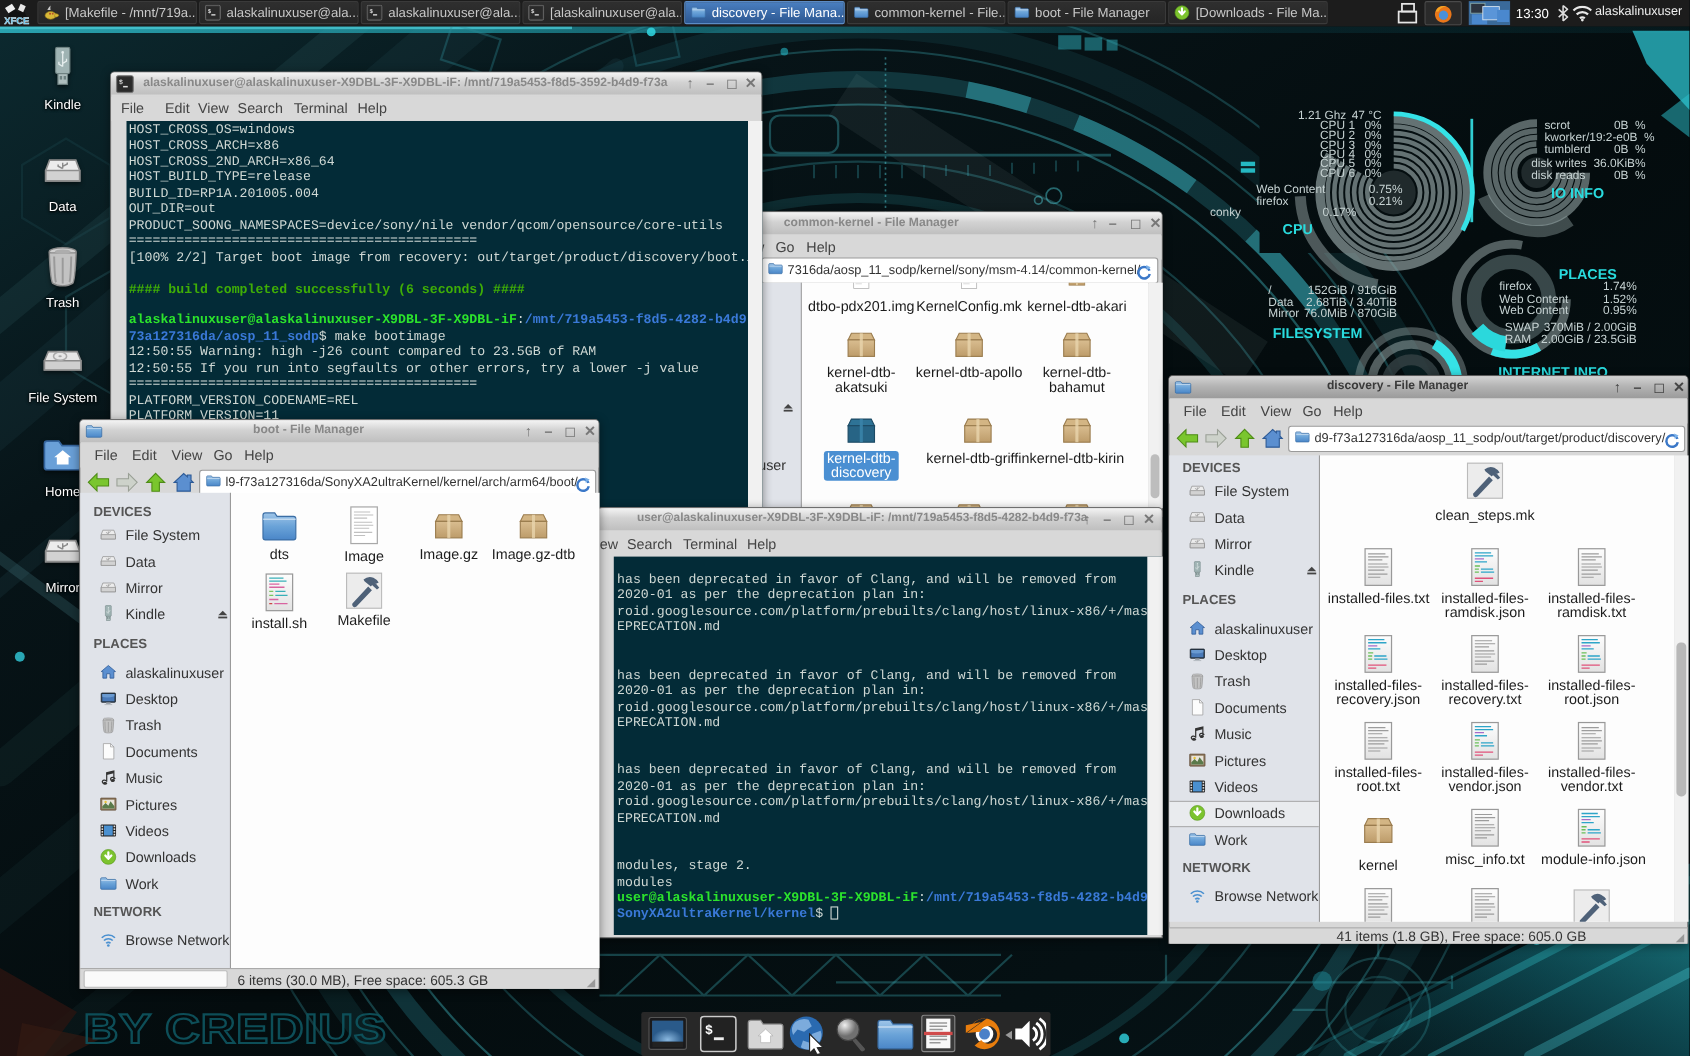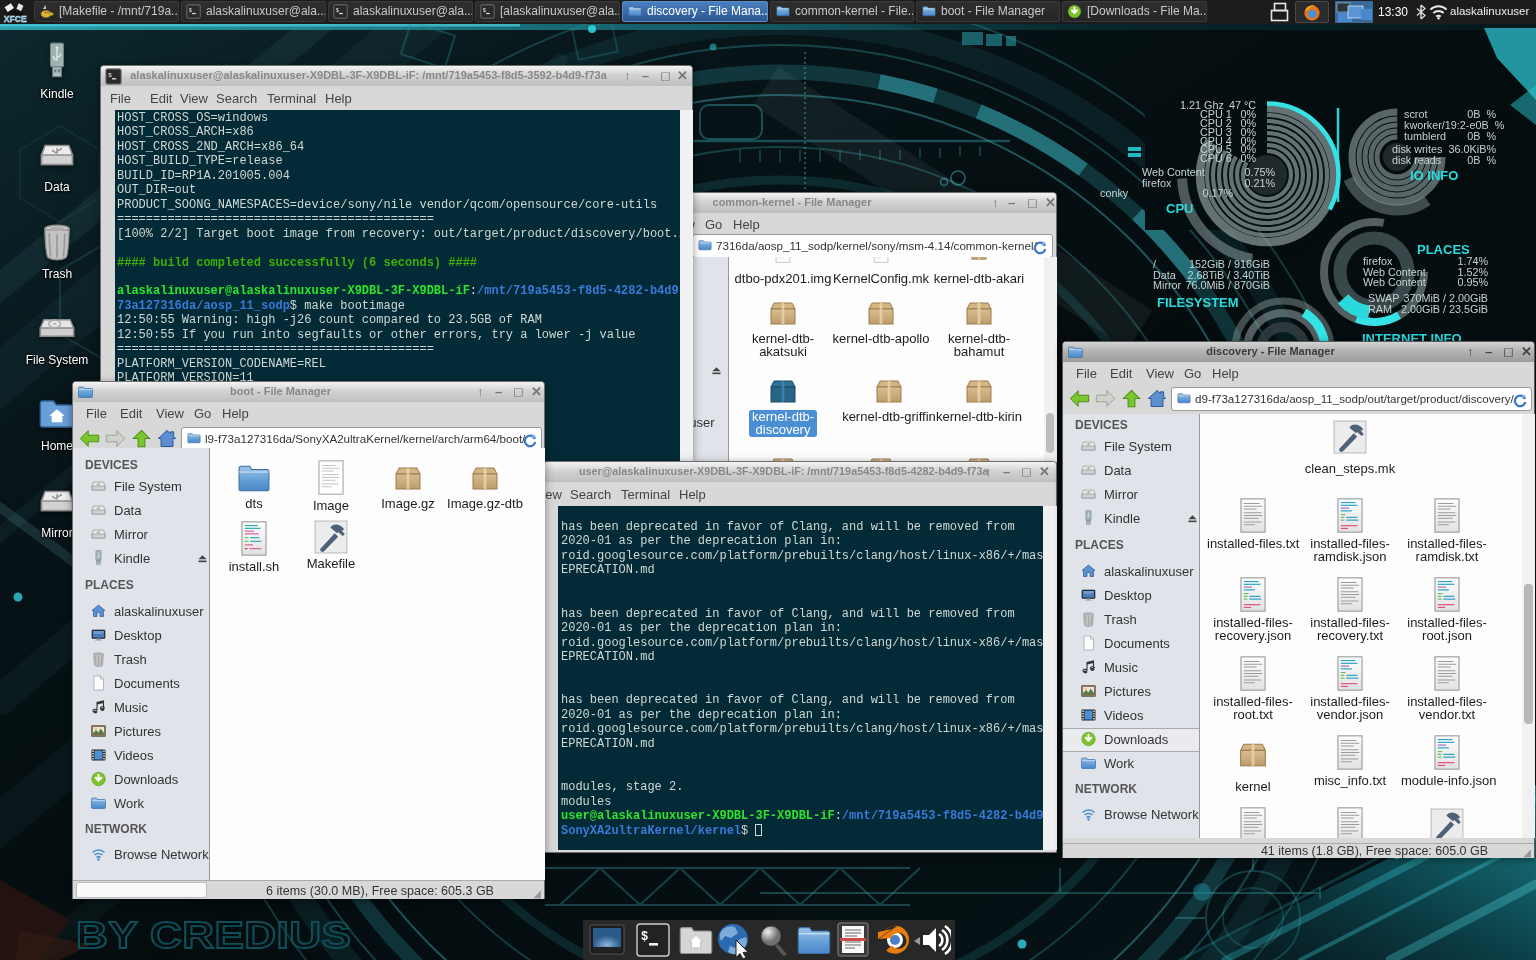--- a/index.html
+++ b/index.html
@@ -25,21 +25,21 @@
 .sbar{position:absolute;background:#f1f1f1;}
 
 .path{position:absolute;height:24px;background:#fff;border:1px solid #9a9a9a;border-radius:3px;
   font-size:11.6px;color:#333;line-height:22px;white-space:nowrap;overflow:hidden;}
 .side{position:absolute;background:#e0e3e9;border-right:1px solid #9a9a9a;overflow:hidden;}
 .shdr{position:absolute;font-size:12px;font-weight:bold;color:#555;}
 .srow{position:absolute;font-size:13px;color:#333;}
 .fmc{position:absolute;background:#fdfdfd;overflow:hidden;}
 .fitem{position:absolute;text-align:center;font-size:13px;color:#1c1c1c;line-height:13.5px;white-space:nowrap;}
 .stat{position:absolute;left:0;right:0;height:21px;background:#d8d8d8;border-top:1px solid #aaa;
-  font-size:12.5px;color:#333;line-height:20px;text-align:center;}
+  font-size:12.5px;color:#333;line-height:20px;}
 .ic{display:inline-block;vertical-align:middle;}
 
 #panel{position:absolute;left:0;top:0;width:1536px;height:24px;background:#1c1c1c;z-index:40;}
 .tb{position:absolute;top:1px;height:21px;border:1px solid #3a3a3a;border-radius:2px;
   background:linear-gradient(#2f2f2f,#252525);color:#c8c8c8;font-size:12px;line-height:19px;
   white-space:nowrap;overflow:hidden;padding-left:24px;}
 .tb.on{background:linear-gradient(#4a7fc0,#2c5791);border-color:#5b8cc6;color:#fff;}
 .tbi{position:absolute;left:4px;top:2px;}
 #dock{position:absolute;left:583px;top:920px;width:372px;height:40px;background:#282828;z-index:40;
   border-radius:2px;}

